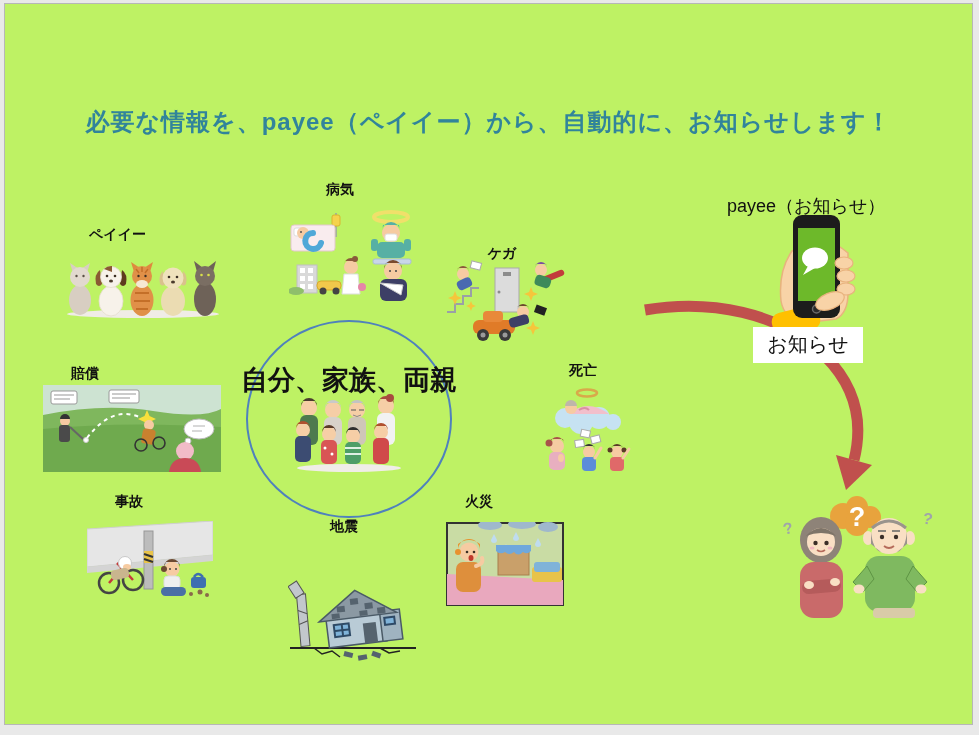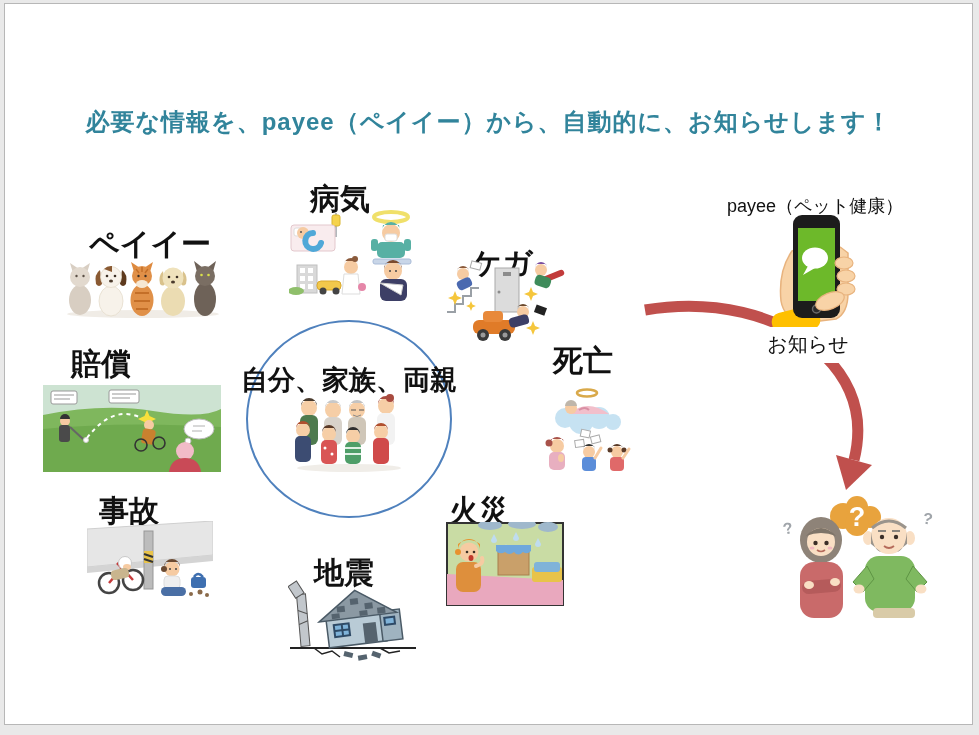--- a/index.html
+++ b/index.html
@@ -3,30 +3,30 @@
 <meta charset="utf-8">
 <style>
   html,body{margin:0;padding:0;}
   body{
     width:979px;height:735px;position:relative;overflow:hidden;
     background:#e9e9e9;
     font-family:"Liberation Sans","DejaVu Sans",sans-serif;
   }
   .slide{
     position:absolute;left:4px;top:3px;width:967px;height:720px;
-    background:#ffffff;border:1px solid #b7b7b7;
+    background:#bef264;border:1px solid #b7b7b7;
   }
   .abs{position:absolute;}
   .title{
     position:absolute;left:20px;right:20px;top:102px;
     text-align:center;font-size:24px;font-weight:bold;letter-spacing:1px;
     color:#31849B;white-space:nowrap;
   }
   .lbl{
-    position:absolute;font-size:30px;font-weight:bold;color:#111;
+    position:absolute;font-size:14px;font-weight:bold;color:#111;
     white-space:nowrap;line-height:1.1;
   }
   .lbl.c{transform:translateX(-50%);}
   .center-lbl{font-size:27px;}
   .payee-lbl{
     position:absolute;left:722px;top:190px;font-size:18px;font-weight:normal;
     color:#111;white-space:nowrap;
   }
   .notice-lbl{
     position:absolute;left:748px;top:323px;width:110px;
@@ -42,24 +42,24 @@
 </head>
 <body>
 
 <div class="slide">
 
   <div class="title">必要な情報を、payee（ペイイー）から、自動的に、お知らせします！</div>
 
   <div class="lbl" style="left:84px;top:223px">ペイイー</div>
   <div class="lbl c" style="left:335px;top:178px">病気</div>
   <div class="lbl c" style="left:497px;top:242px">ケガ</div>
-  <div class="lbl" style="left:66px;top:343px">賠償</div>
-  <div class="lbl c" style="left:578px;top:340px">死亡</div>
+  <div class="lbl" style="left:66px;top:362px">賠償</div>
+  <div class="lbl c" style="left:578px;top:359px">死亡</div>
   <div class="lbl c" style="left:124px;top:490px">事故</div>
-  <div class="lbl c" style="left:339px;top:552px">地震</div>
+  <div class="lbl c" style="left:339px;top:515px">地震</div>
   <div class="lbl c" style="left:474px;top:490px">火災</div>
 
   <div class="family-circle"></div>
   <div class="lbl c center-lbl" style="left:344px;top:362px">自分、家族、両親</div>
 
   <svg class="abs" style="left:288px;top:388px" width="112" height="82" viewBox="0 0 112 82">
     <ellipse cx="56" cy="76" rx="52" ry="4" fill="#F0EDE8"></ellipse>
 
     <g>
       <circle cx="16" cy="16" r="8" fill="#F6CEA6"></circle>
@@ -359,21 +359,21 @@
     <ellipse cx="25" cy="36" rx="2.5" ry="3" fill="#C0392B"></ellipse>
     <rect x="10" y="40" width="25" height="30" rx="7" fill="#DE8F3C"></rect>
     <path d="M30 44 q8 -2 6 -8" stroke="#F6CBA2" stroke-width="4" fill="none" stroke-linecap="round"></path>
   </svg>
 
   <svg class="abs z1" style="left:630px;top:288px" width="245" height="215" viewBox="0 0 245 215">
     <path d="M10 18 C75 7, 145 20, 190 64 C222 96, 228 132, 219 168" stroke="#C0504D" stroke-width="11" fill="none"></path>
     <polygon points="237,173 201,163 211,198" fill="#C0504D"></polygon>
   </svg>
 
-  <div class="payee-lbl">payee（ペット健康）</div>
+  <div class="payee-lbl">payee（お知らせ）</div>
   <svg class="abs z2" style="left:757px;top:209px" width="95" height="124" viewBox="0 0 95 124">
     <g>
       <path d="M30 38 Q16 58 19 88 Q22 106 42 110 L74 106 Q86 100 86 80 L86 40 Q70 26 54 30 Z" fill="#F8D3A7" stroke="#E8B37E" stroke-width="1.5"></path>
       <rect x="10" y="96" width="48" height="24" rx="9" fill="#FFC000" transform="rotate(-14 34 108)"></rect>
     </g>
     <g>
       <rect x="31" y="2" width="47" height="103" rx="9" fill="#1C1C1C"></rect>
       <rect x="36" y="15" width="37" height="73" fill="#6DB92A"></rect>
       <g>
         <ellipse cx="53" cy="45" rx="13" ry="10.5" fill="#fff"></ellipse>

